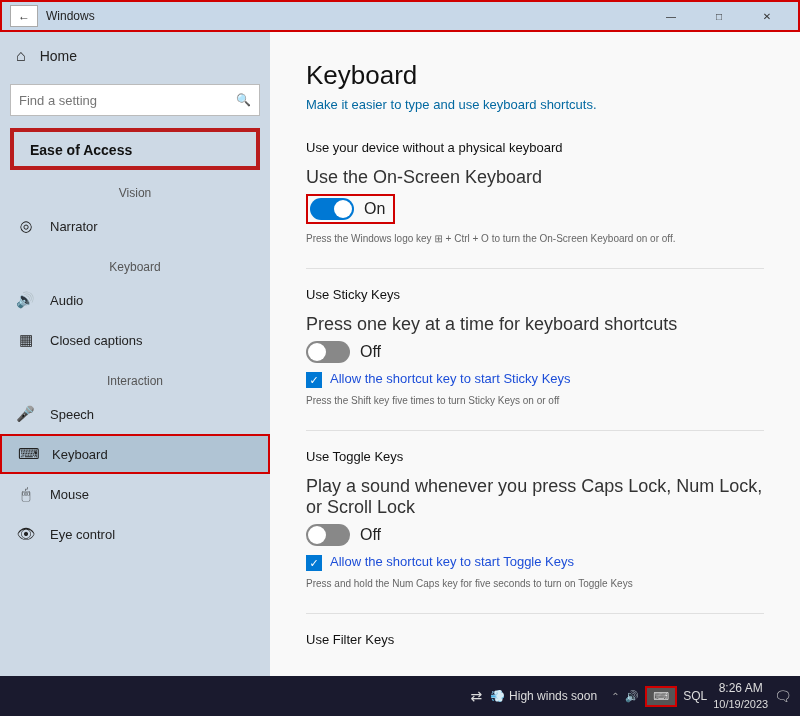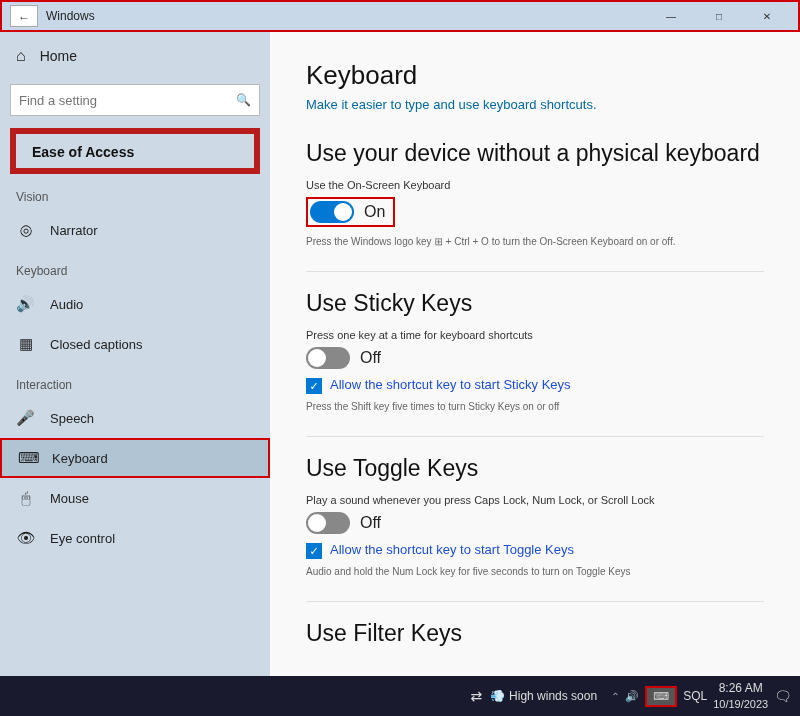--- a/index.html
+++ b/index.html
@@ -40,47 +40,47 @@
       margin: 4px 10px 10px 10px;
       display: flex; align-items: center;
       background: #fff; border: 1px solid #bbb; height: 32px; padding: 0 8px;
     }
     .sidebar-search input {
       border: none; outline: none; flex: 1; font-size: 13px; background: transparent;
     }
     .sidebar-search-icon { font-size: 12px; color: #666; }
 
     .sidebar-section-label {
-      font-size: 12px; color: #555; padding: 14px 16px 6px 16px; font-weight: 400;
+      font-size: 12px; color: #555; padding: 14px 16px 6px 16px; font-weight: 400; text-align: center;
     }
 
     .sidebar-item {
       height: 40px; display: flex; align-items: center; padding: 0 16px; cursor: pointer;
       font-size: 13px; color: #222;
     }
     .sidebar-item.active { background: #b0c4d4; }
     .sidebar-item-icon { margin-right: 14px; font-size: 15px; width: 20px; text-align: center; }
     .sidebar-item.keyboard-item { border: 2px solid #d00000; }
 
     .ease-of-access-label {
       font-size: 14px; font-weight: 600; color: #111; padding: 10px 16px 8px 16px;
-      border: 6px solid #b91c1c; margin: 2px 10px;
+      border: 4px solid #b91c1c; margin: 2px 10px;
     }
 
     
     .right-panel { flex: 1; background: #f9f9f9; overflow-y: auto; padding: 28px 36px 28px 36px; }
 
     .page-title { font-size: 26px; font-weight: 300; color: #111; margin-bottom: 6px; }
     .page-subtitle { font-size: 13px; color: #0369a1; margin-bottom: 28px; }
 
-    .section-title { font-size: 23px; font-weight: 400; color: #111; margin-bottom: 12px; }
+    .section-title { font-size: 13px; font-weight: 400; color: #111; margin-bottom: 12px; }
 
     .setting-group { margin-bottom: 22px; }
 
-    .setting-label { font-size: 11px; color: #333; margin-bottom: 6px; }
+    .setting-label { font-size: 18px; color: #333; margin-bottom: 6px; }
 
     .toggle-row {
       display: flex; align-items: center; gap: 10px; margin-bottom: 8px;
     }
     .toggle-row.on-toggle { border: 2px solid #d00000; display: inline-flex; padding: 2px 8px 2px 2px; }
 
     .toggle {
       width: 44px; height: 22px; border-radius: 11px; display: flex; align-items: center;
       padding: 2px; cursor: pointer; position: relative; flex-shrink: 0;
     }
@@ -242,21 +242,21 @@
             <div class="toggle-knob"></div>
           </div>
           <span class="toggle-label">Off</span>
         </div>
         <div class="checkbox-row">
           <div class="checkbox-box">
             <span class="checkbox-check">✓</span>
           </div>
           <span class="checkbox-label">Allow the shortcut key to start Toggle Keys</span>
         </div>
-        <p class="hint-text">Audio and hold the Num Lock key for five seconds to turn on Toggle Keys</p>
+        <p class="hint-text">Press and hold the Num Caps key for five seconds to turn on Toggle Keys</p>
       </div>
 
       <div class="divider"></div>
 
       <h2 class="section-title">Use Filter Keys</h2>
 
     </div>
   </div>
 
   <div class="taskbar">

